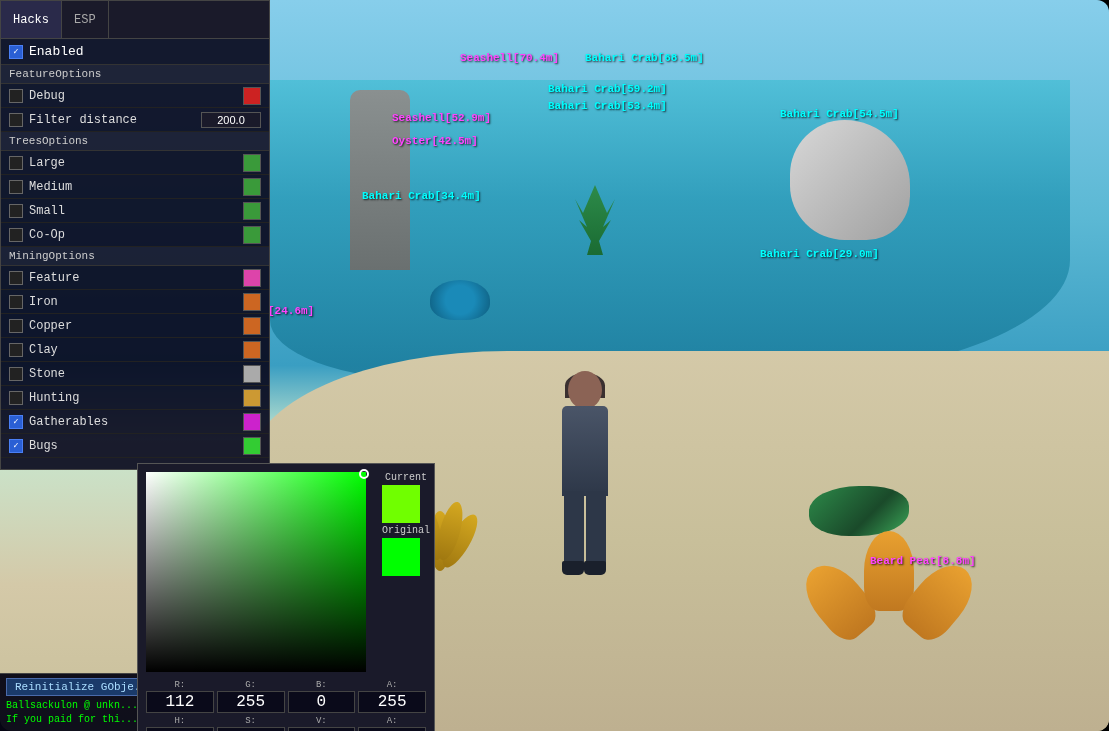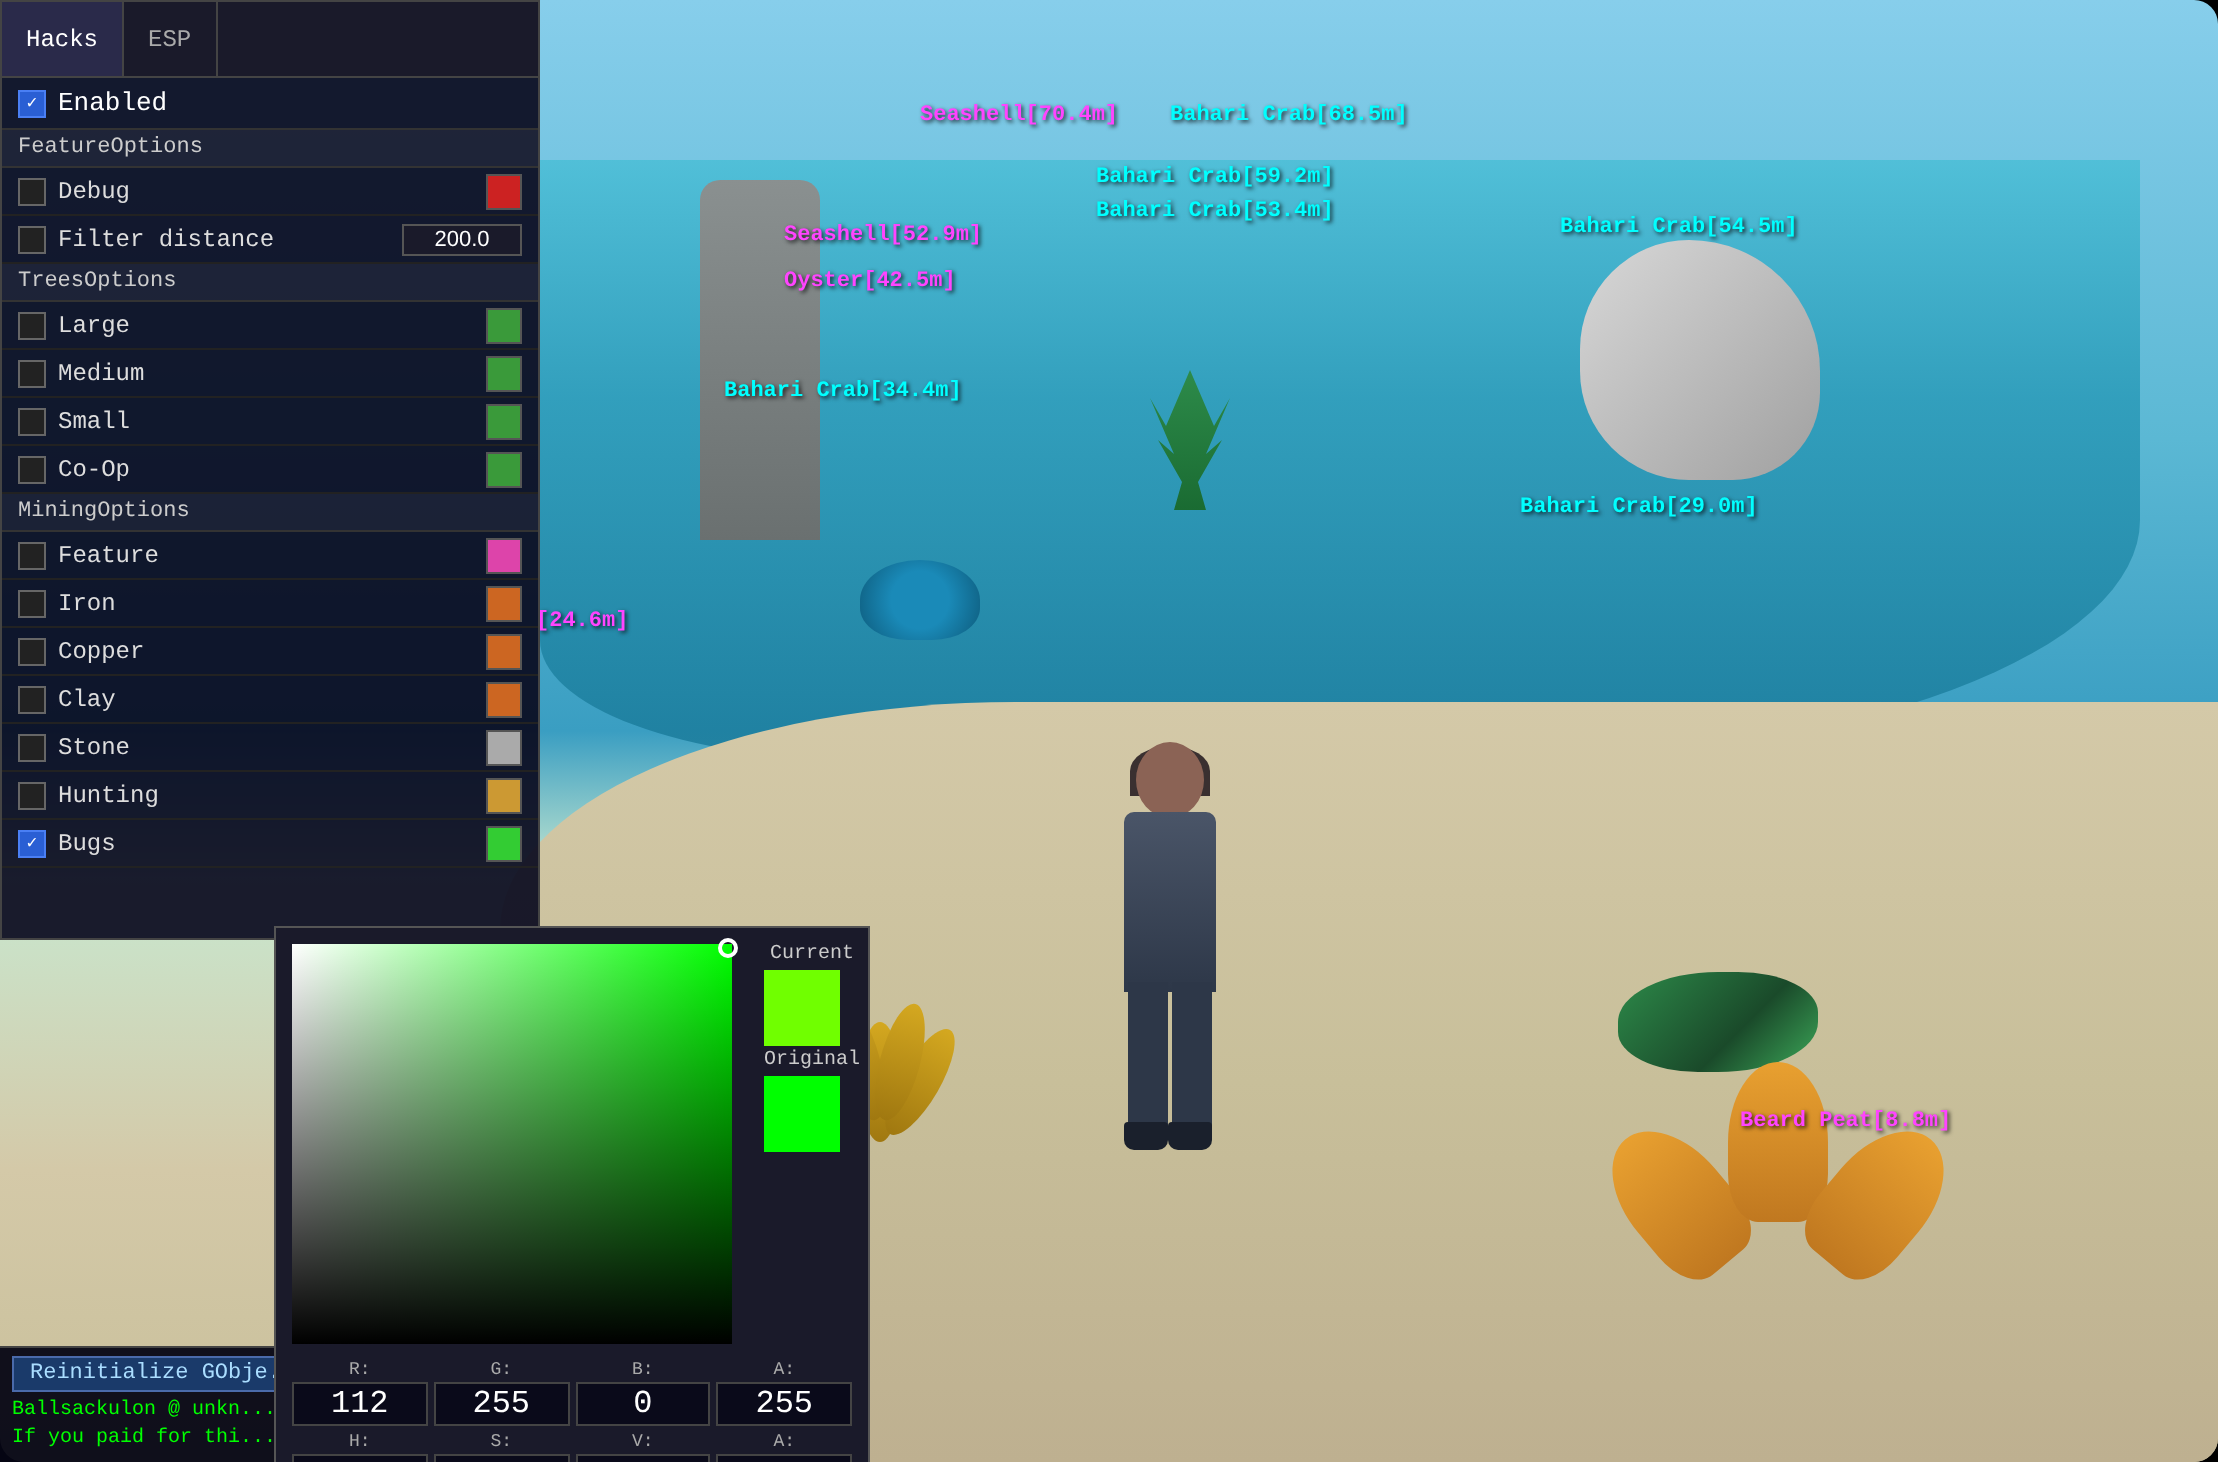--- a/index.html
+++ b/index.html
@@ -600,20 +600,25 @@
     <div class="color-swatch" style="background:#AAAAAA;"></div>
   </div>
 
   <div class="feature-row">
     <div class="checkbox"></div>
     <span class="feature-label">Hunting</span>
     <div class="color-swatch" style="background:#CC9933;"></div>
   </div>
   <div class="feature-row">
     <div class="checkbox checked"></div>
+    <span class="feature-label">Gatherables</span>
+    <div class="color-swatch" style="background:#CC22CC;"></div>
+  </div>
+  <div class="feature-row">
+    <div class="checkbox checked"></div>
     <span class="feature-label">Bugs</span>
     <div class="color-swatch" style="background:#33CC33;"></div>
   </div>
 </div>
 
 <div id="info-bar">
   <button class="reinit-btn">Reinitialize GObje...</button>
   <div class="info-text">Ballsackulon @ unkn...</div>
   <div class="info-text">If you paid for thi...</div>
 </div>

